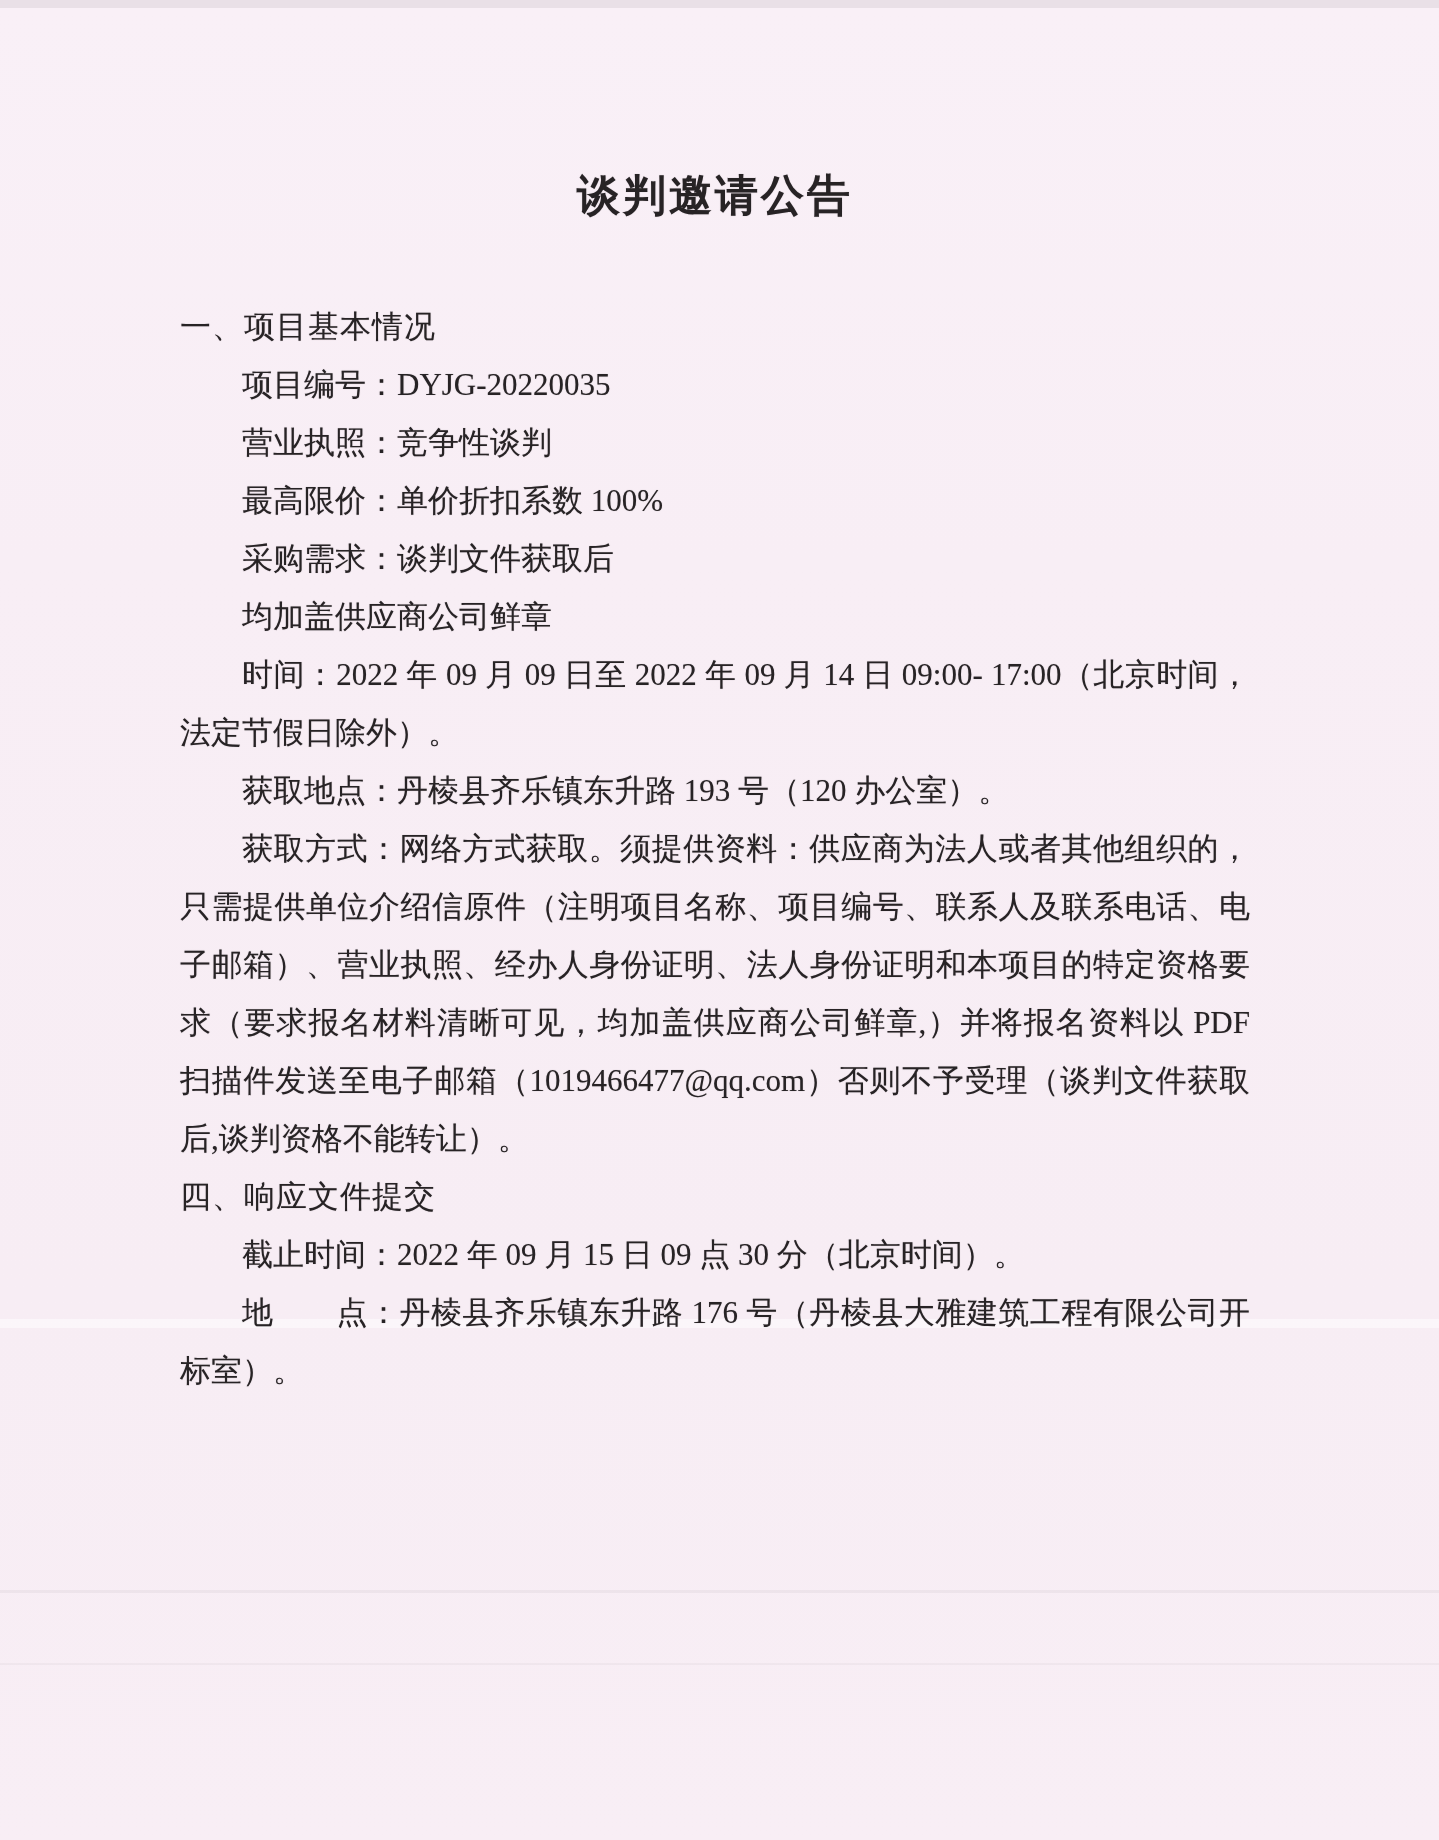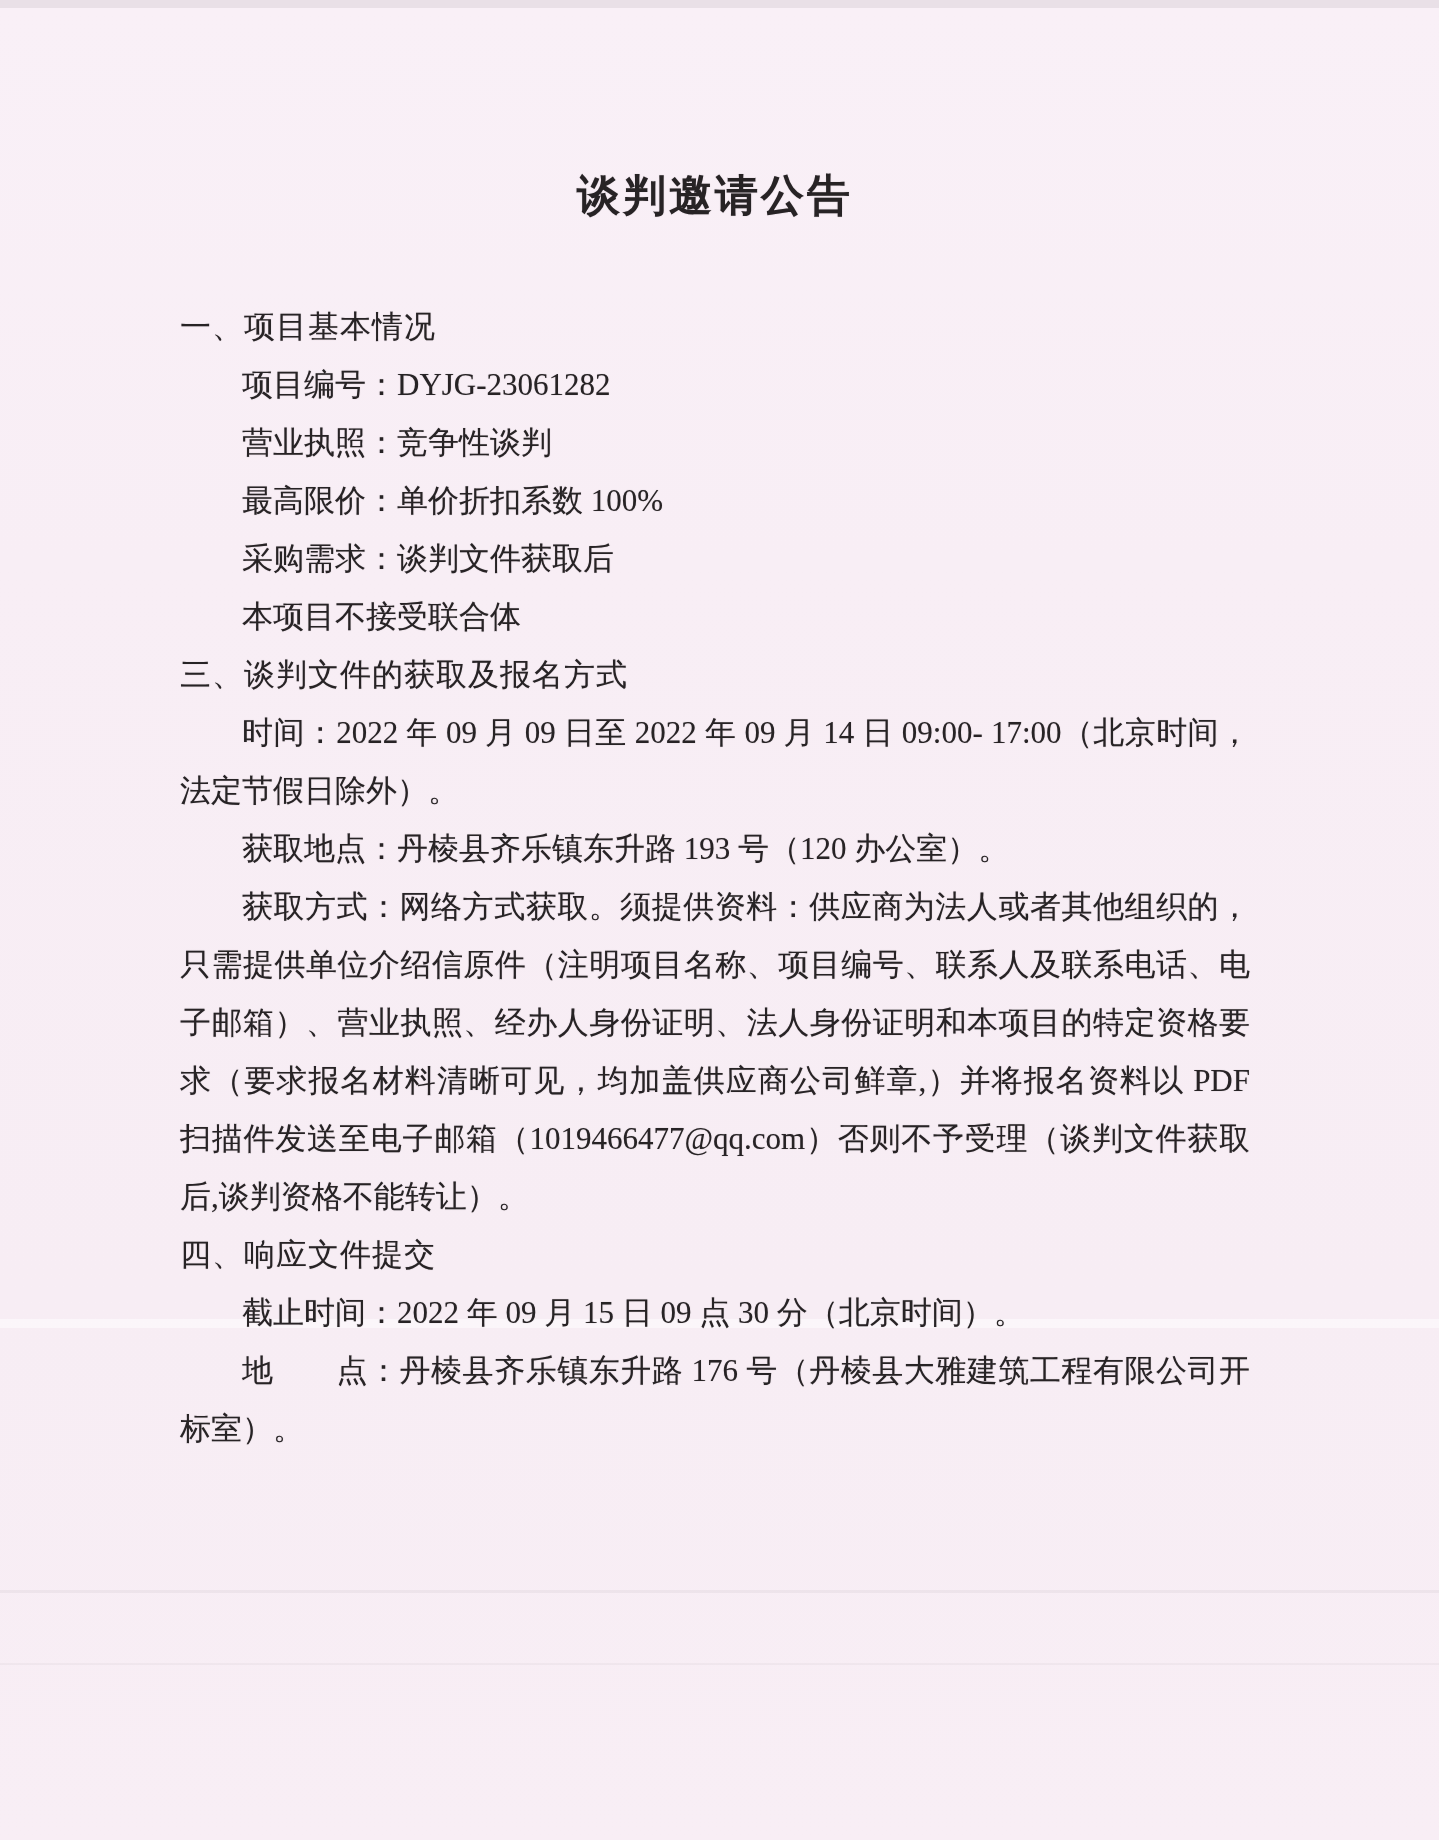--- a/index.html
+++ b/index.html
@@ -57,30 +57,29 @@
   <div class="streak streak-light"></div>
   <div class="streak streak-faint1"></div>
   <div class="streak streak-faint2"></div>
 
   <div class="doc">
 
     <h1 class="doc-title">谈判邀请公告</h1>
 
     <section class="section">
       <h2 class="hd">一、项目基本情况</h2>
-      <p class="para">项目编号：DYJG-23061282</p>
+      <p class="para">项目编号：DYJG-20220035</p>
       <p class="para">营业执照：竞争性谈判</p>
       <p class="para">最高限价：单价折扣系数 100%</p>
       <p class="para">采购需求：谈判文件获取后</p>
-      <p class="para">本项目不接受联合体</p>
+      <p class="para">均加盖供应商公司鲜章</p>
     </section>
 
 
     <section class="section">
-      <h2 class="hd">三、谈判文件的获取及报名方式</h2>
       <p class="para just">时间：2022 年 09 月 09 日至 2022 年 09 月 14 日 09:00- 17:00（北京时间，法定节假日除外）。</p>
       <p class="para">获取地点：丹棱县齐乐镇东升路 193 号（120 办公室）。</p>
       <p class="para just">获取方式：网络方式获取。须提供资料：供应商为法人或者其他组织的，只需提供单位介绍信原件（注明项目名称、项目编号、联系人及联系电话、电子邮箱）、营业执照、经办人身份证明、法人身份证明和本项目的特定资格要求（要求报名材料清晰可见，均加盖供应商公司鲜章,）并将报名资料以 PDF 扫描件发送至电子邮箱（1019466477@qq.com）否则不予受理（谈判文件获取后,谈判资格不能转让）。</p>
     </section>
 
     <section class="section">
       <h2 class="hd">四、响应文件提交</h2>
       <p class="para">截止时间：2022 年 09 月 15 日 09 点 30 分（北京时间）。</p>
       <p class="para just">地　　点：丹棱县齐乐镇东升路 176 号（丹棱县大雅建筑工程有限公司开标室）。</p>
     </section>

